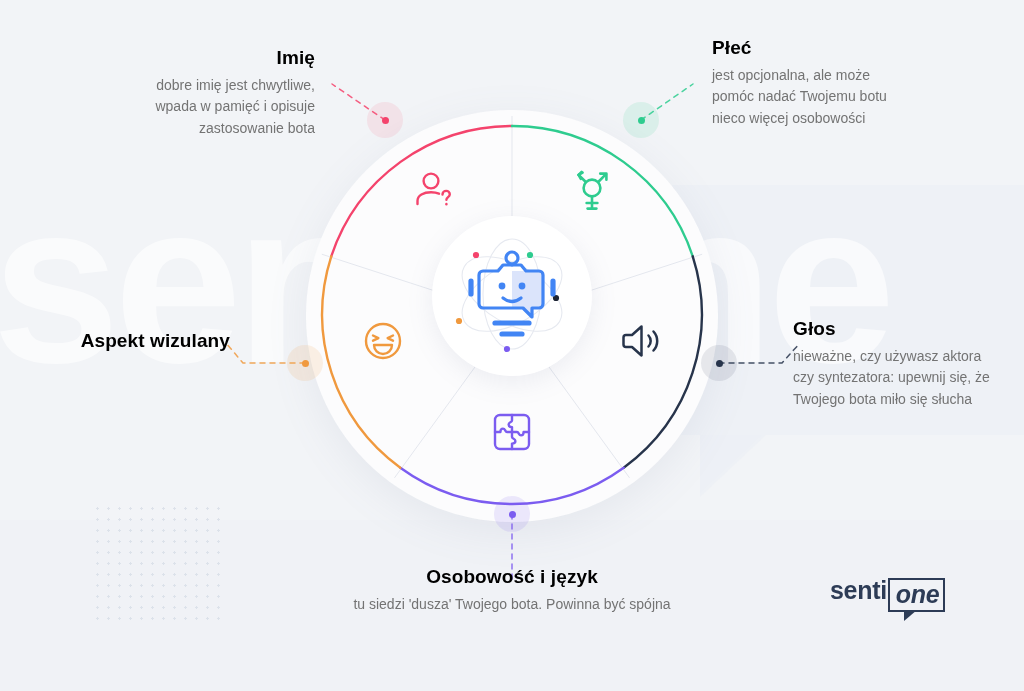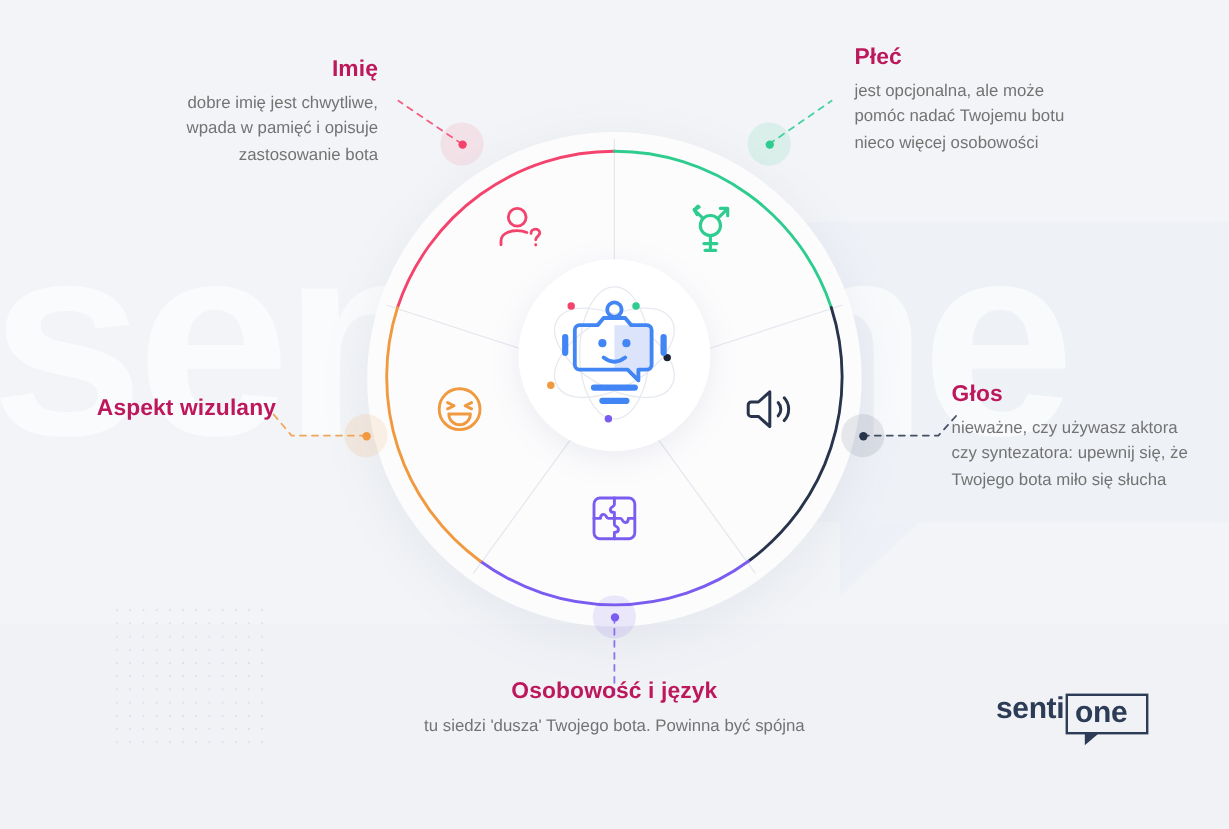--- a/index.html
+++ b/index.html
@@ -59,30 +59,30 @@
   
   .seg-icon{position:absolute;width:46px;height:46px;}
 
   
   .cdot{position:absolute;width:36px;height:36px;border-radius:50%;
         display:flex;align-items:center;justify-content:center;}
   .cdot i{display:block;width:7px;height:7px;border-radius:50%;}
 
   
   .lbl{position:absolute;}
-  .lbl h3{margin:0 0 6px 0;font-size:19px;font-weight:700;color:#be185d;letter-spacing:.1px;}
+  .lbl h3{margin:0 0 6px 0;font-size:19px;font-weight:700;color:#000000;letter-spacing:.1px;}
   .lbl p{margin:0;font-size:14px;line-height:1.52;color:#737373;}
   .ta-r{text-align:right;}
   .ta-l{text-align:left;}
   .ta-c{text-align:center;}
 
   
   .logo{position:absolute;left:830px;top:578px;display:flex;align-items:flex-start;text-align:right;}
   .logo .senti{font-size:25px;font-weight:700;color:#2d3c56;letter-spacing:-.3px;line-height:1;}
-  .logo .onebox{position:relative;border:2.6px solid #2d3c56;padding:2px 16px 3px 6px;margin-left:1px;}
+  .logo .onebox{position:relative;border:2.6px solid #2d3c56;padding:2px 4px 3px 6px;margin-left:1px;font-style:italic;}
   .logo .onebox span{font-size:25px;font-weight:700;color:#2d3c56;letter-spacing:-.3px;line-height:1;}
   .logo .onebox:after{
     content:"";position:absolute;left:14px;top:100%;
     border-left:13px solid #2d3c56;border-bottom:11px solid transparent;
   }
 </style>
 </head>
 <body>
 
 <div class="stage">

